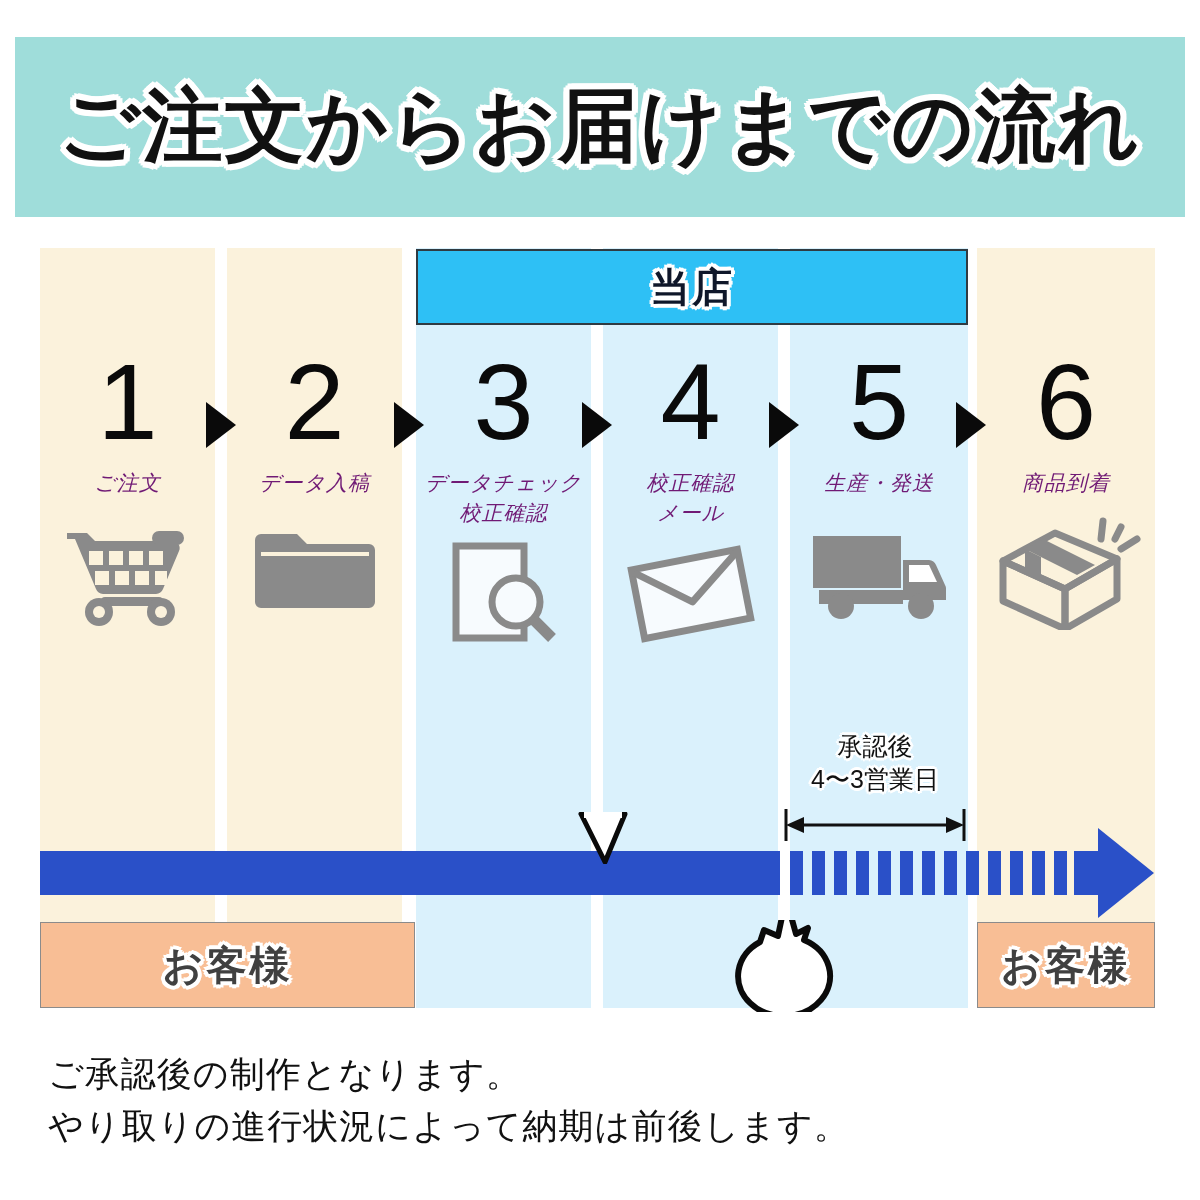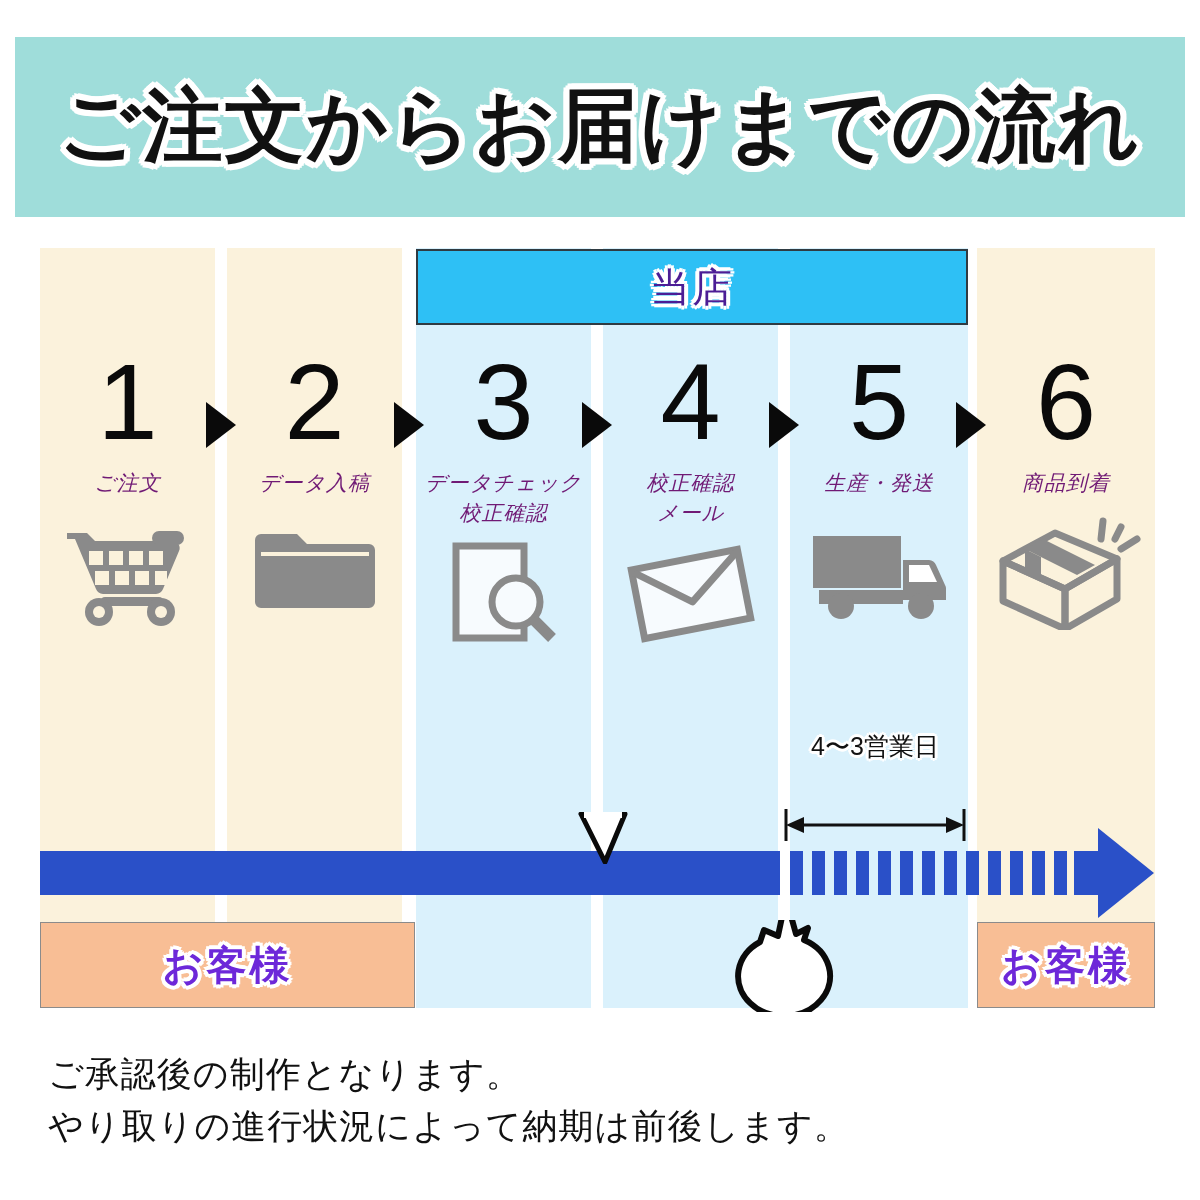--- a/index.html
+++ b/index.html
@@ -19,21 +19,21 @@
 
   
   .col{position:absolute;top:248px;height:760px;}
   .col.cream{background:#FBF2DC;}
   .col.blue{background:#DAF1FC;}
 
   
   .vendor-bar{position:absolute;left:416px;top:249px;width:552px;height:76px;
     background:#2EC0F5;border:2px solid #2f3b42;box-sizing:border-box;
     display:flex;align-items:center;justify-content:center;}
-  .vendor-bar span{font-size:40px;font-weight:400;color:#4c1d95;letter-spacing:2px;
+  .vendor-bar span{font-size:40px;font-weight:700;color:#0f172a;letter-spacing:2px;
     text-shadow:
       -4px 0 0 #fff, 4px 0 0 #fff, 0 -4px 0 #fff, 0 4px 0 #fff,
       -3px -3px 0 #fff, 3px -3px 0 #fff, -3px 3px 0 #fff, 3px 3px 0 #fff;}
 
   
   .step{position:absolute;top:348px;height:300px;text-align:center;}
   .step-num{font-size:108px;line-height:108px;font-weight:400;color:#0a0a0a;
     font-family:"Liberation Sans","DejaVu Sans",sans-serif;}
   .step-label{margin-top:12px;font-size:21px;line-height:30px;color:#701a75;letter-spacing:1px;white-space:nowrap;font-style:italic;}
   .step-icon{margin-top:14px;display:flex;align-items:center;justify-content:center;height:120px;}
@@ -68,21 +68,21 @@
   .leadtime div{font-size:25px;line-height:33px;color:#111;white-space:nowrap;
     text-shadow:
       -3px 0 0 #fff, 3px 0 0 #fff, 0 -3px 0 #fff, 0 3px 0 #fff,
       -2px -2px 0 #fff, 2px -2px 0 #fff, -2px 2px 0 #fff, 2px 2px 0 #fff;}
   .measure{position:absolute;left:782px;top:805px;z-index:4;}
 
   
   .cust{position:absolute;top:922px;height:86px;background:#F8BE95;
     border:1px solid #8b8b8b;box-sizing:border-box;
     display:flex;align-items:center;justify-content:center;}
-  .cust span{font-size:40px;font-weight:700;color:#6d28d9;letter-spacing:3px;
+  .cust span{font-size:40px;font-weight:700;color:#404040;letter-spacing:3px;
     text-shadow:
       -4px 0 0 #fff, 4px 0 0 #fff, 0 -4px 0 #fff, 0 4px 0 #fff,
       -3px -3px 0 #fff, 3px -3px 0 #fff, -3px 3px 0 #fff, 3px 3px 0 #fff;}
 
   
   .notes{position:absolute;left:48px;top:1048px;width:1100px;}
   .notes div{font-size:35px;line-height:52px;color:#111;letter-spacing:1px;}
 </style>
 </head>
 <body>
@@ -207,20 +207,21 @@
     </div>
   </div>
 
   <div class="tri" style="left:206px;"></div>
   <div class="tri" style="left:394px;"></div>
   <div class="tri" style="left:582px;"></div>
   <div class="tri" style="left:769px;"></div>
   <div class="tri" style="left:956px;"></div>
 
   <div class="leadtime">
+    <div>承認後</div>
     <div>4〜3営業日</div>
   </div>
   <div class="measure">
     <svg width="186" height="40" viewBox="0 0 186 40">
       <line x1="4" y1="4" x2="4" y2="36" stroke="#111" stroke-width="3"></line>
       <line x1="182" y1="4" x2="182" y2="36" stroke="#111" stroke-width="3"></line>
       <line x1="12" y1="20" x2="174" y2="20" stroke="#111" stroke-width="3"></line>
       <path d="M4 20 L22 12 L22 28 Z" fill="#111"></path>
       <path d="M182 20 L164 12 L164 28 Z" fill="#111"></path>
     </svg>

